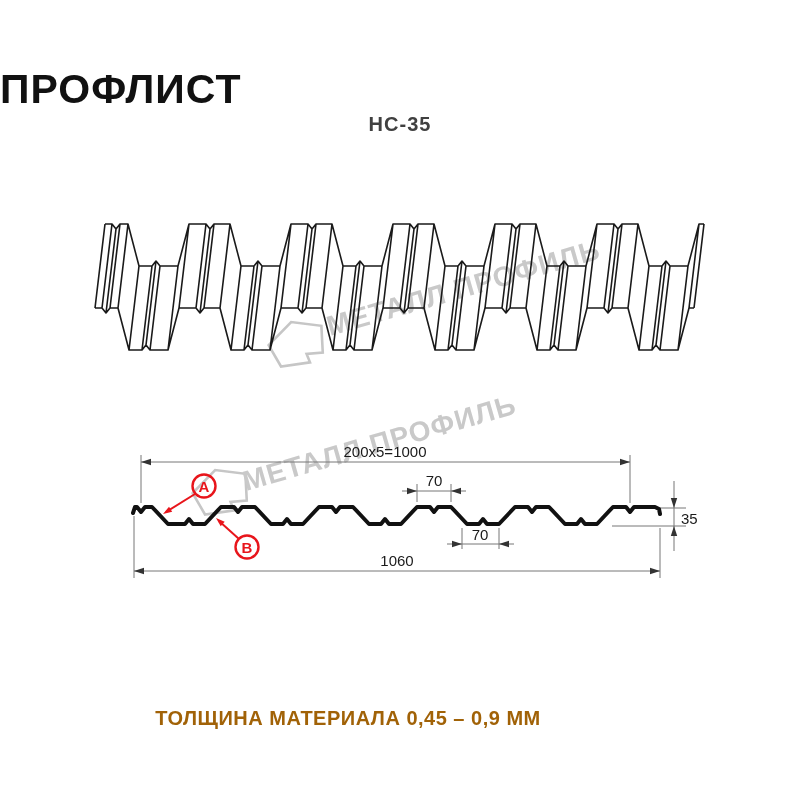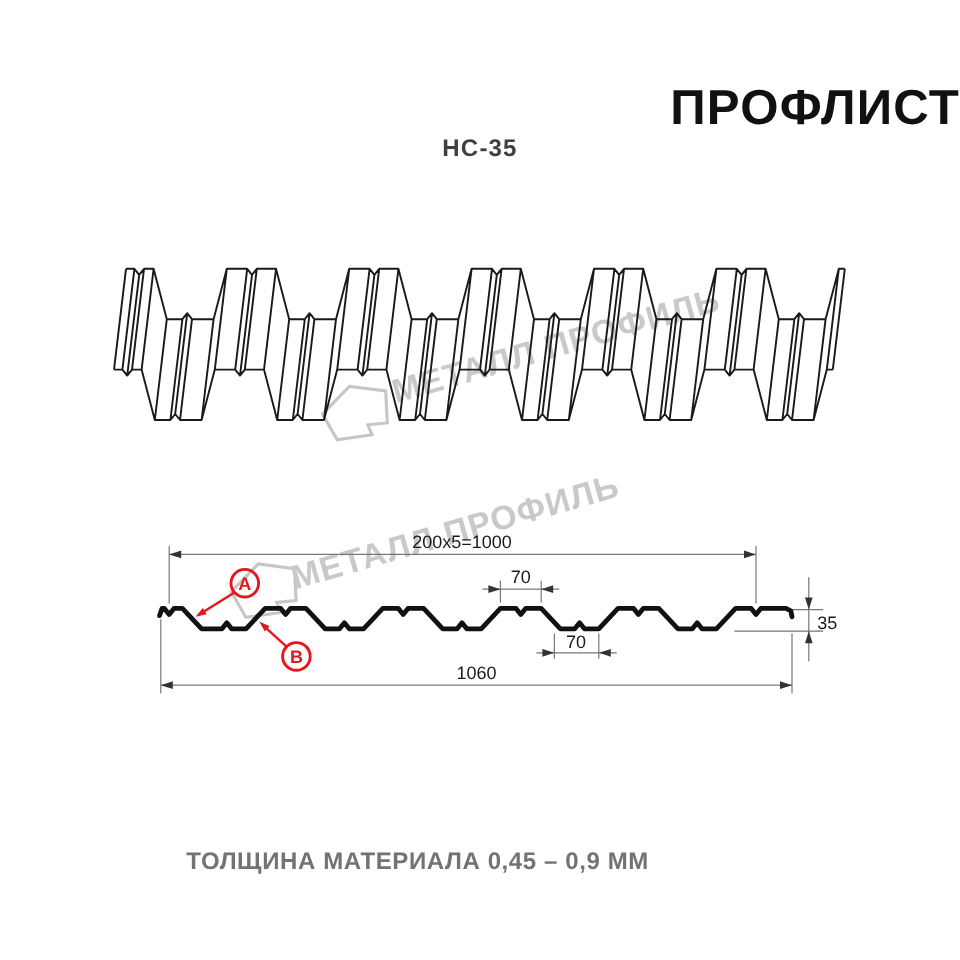--- a/index.html
+++ b/index.html
@@ -1,24 +1,24 @@
 <!DOCTYPE html>
 <html><head>
 <meta charset="utf-8">
 <style>
   html,body{margin:0;padding:0;background:#ffffff;}
   #page{position:relative;width:800px;height:800px;background:#fff;overflow:hidden;
         font-family:"Liberation Sans", sans-serif;}
   #drawing{position:absolute;left:0;top:0;}
-  .title{position:absolute;left:0;top:66px;width:800px;text-align:right;
+  .title{position:absolute;left:0;top:66px;width:800px;text-align:left;
          font-size:41px;font-weight:bold;letter-spacing:1px;color:#111;}
   .subtitle{position:absolute;left:0;top:113px;width:800px;text-align:center;
          font-size:20px;font-weight:600;letter-spacing:1px;color:#404040;}
   .footnote{position:absolute;left:0;top:707px;width:696px;text-align:center;
-         font-size:20px;font-weight:600;letter-spacing:0.5px;color:#737373;}
+         font-size:20px;font-weight:600;letter-spacing:0.5px;color:#a16207;}
   .dimtext{font-size:15px;fill:#1a1a1a;font-family:"Liberation Sans",sans-serif;}
   .wmtext{font-size:28px;font-weight:bold;letter-spacing:1px;
           font-family:"Liberation Sans",sans-serif;}
   .callout-letter{font-size:15px;font-weight:bold;font-family:"Liberation Sans",sans-serif;}
 </style>
 </head>
 <body>
 
 <div id="page">
 

